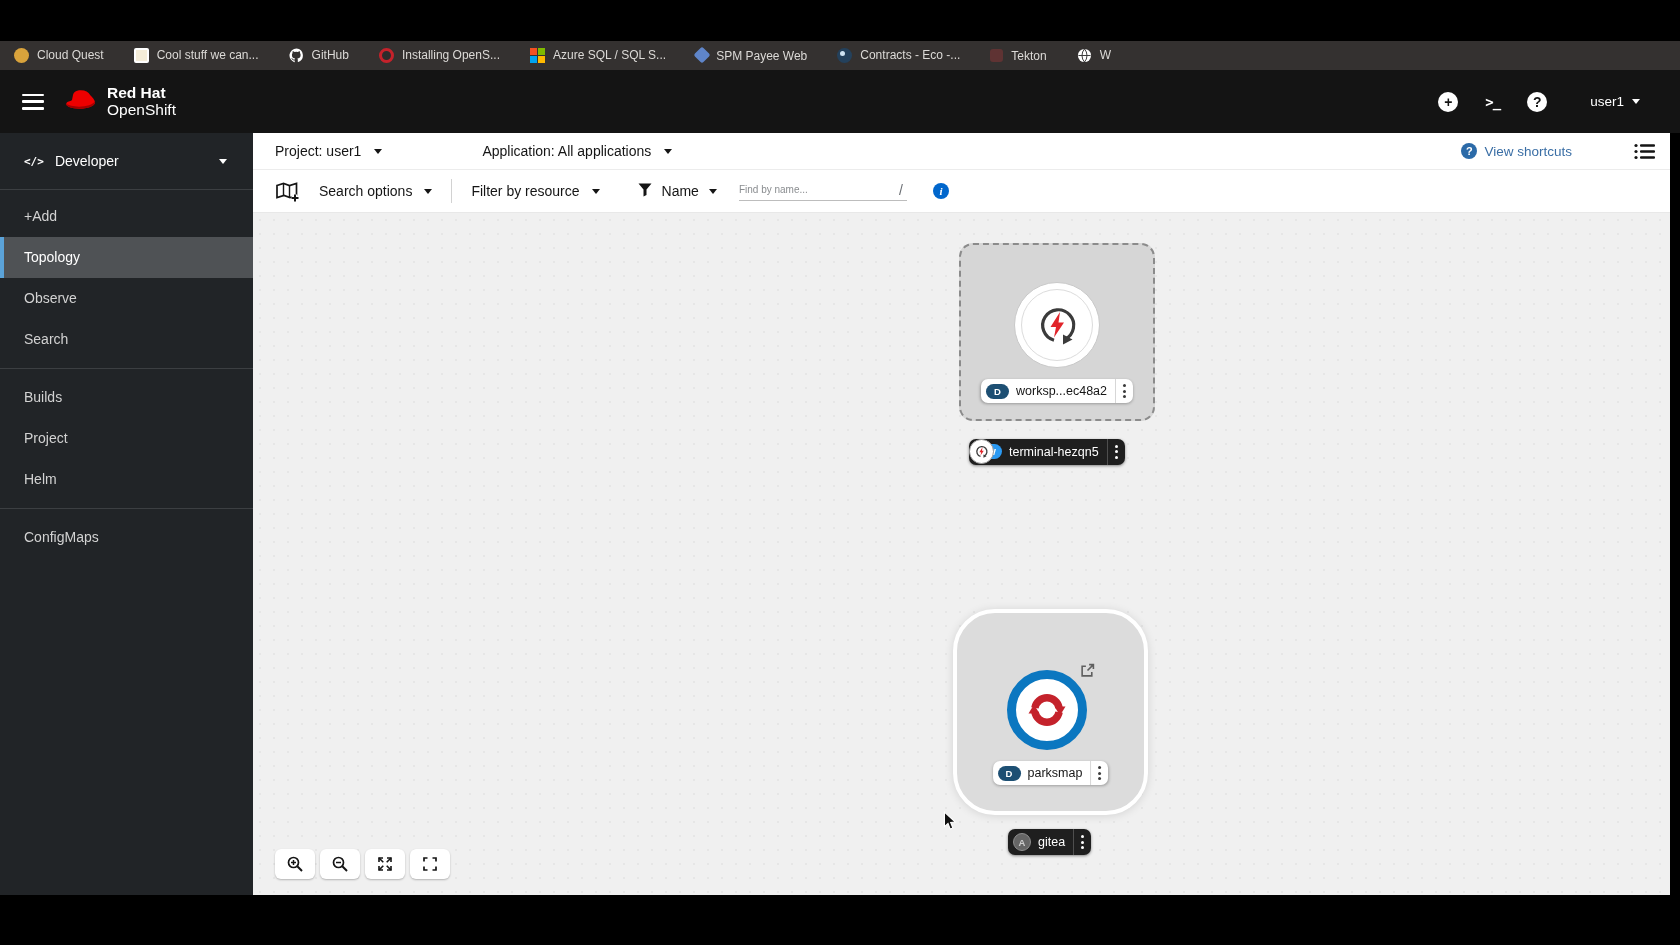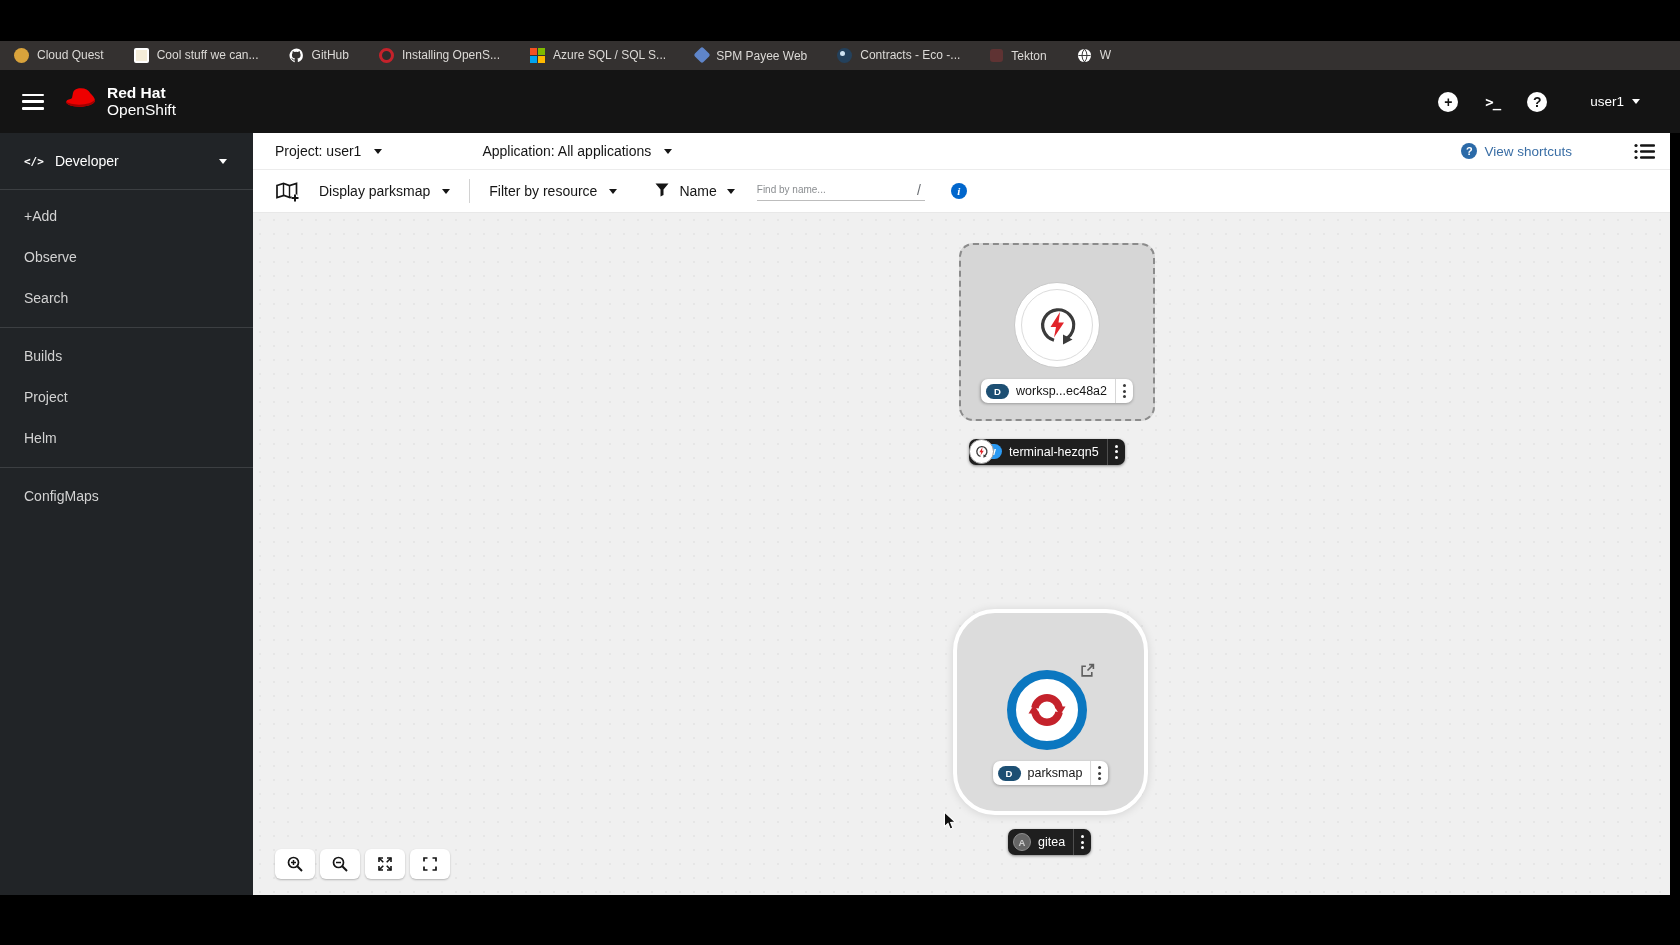--- a/index.html
+++ b/index.html
@@ -21,21 +21,21 @@
   .bi-spm { width:12px; height:12px; background:#5f85c9; transform:rotate(45deg); border-radius:2px; }
   .bi-contracts { background:#24415c; border-radius:50%; position:relative; }
   .bi-contracts::after { content:""; position:absolute; left:3px; top:3px; width:5px; height:5px; background:#cfe3f2; border-radius:50%; }
   .bi-tekton { width:13px; height:13px; background:#6e3434; border-radius:3px; opacity:.75; }
 
   
   .masthead { position:absolute; top:70px; left:0; width:100%; height:63px; background:#141414;
     display:flex; align-items:center; padding:0 40px 0 22px; }
   .hamburger { width:22px; height:16px; display:flex; flex-direction:column; justify-content:space-between; cursor:pointer; background:none; border:none; }
   .hamburger i { height:2.6px; background:#fff; border-radius:1px; }
-  .brand { display:flex; gap:9px; margin-left:20px; }
+  .brand { display:flex; align-items:center; gap:9px; margin-left:20px; }
   .brand-text { color:#fff; line-height:1.08; font-size:15.5px; }
   .brand-text b { display:block; font-weight:bold; }
   .brand-text span { display:block; font-weight:400; }
   .mast-right { margin-left:auto; display:flex; align-items:center; gap:27px; }
   .mast-icon-btn { background:none; border:none; cursor:pointer; display:flex; align-items:center; }
   .icon-circle { width:20px; height:20px; border-radius:50%; background:#fff; color:#141414;
     display:flex; align-items:center; justify-content:center; font-weight:bold; font-size:14px; line-height:1; }
   .term-glyph { color:#fff; font-family:"DejaVu Sans Mono", monospace; font-weight:bold; font-size:14px; letter-spacing:-1px; }
   .user-menu { display:flex; align-items:center; gap:8px; color:#fff; font-size:13.5px; margin-left:16px; cursor:pointer; background:none; border:none; }
   .caret { display:inline-block; width:0; height:0; border-left:4.5px solid transparent; border-right:4.5px solid transparent; border-top:5.5px solid #4f5255; }
@@ -213,20 +213,21 @@
   </header>
 
   <nav class="sidebar">
     <div class="persp">
       <span class="persp-ico">&lt;/&gt;</span>
       <span class="persp-label">Developer</span>
       <span class="caret light"></span>
     </div>
     <ul class="nav-list">
       <li class="nav-item">+Add</li>
+      <li class="nav-item active">Topology</li>
       <li class="nav-item">Observe</li>
       <li class="nav-item">Search</li>
       <li class="nav-sep"></li>
       <li class="nav-item">Builds</li>
       <li class="nav-item">Project</li>
       <li class="nav-item">Helm</li>
       <li class="nav-sep"></li>
       <li class="nav-item">ConfigMaps</li>
     </ul>
   </nav>
@@ -266,21 +267,21 @@
     <div class="filter-bar">
       <span class="map-ico">
         <svg width="25" height="21" viewBox="0 0 25 21">
             <path d="M2 4.5 L8.5 2.5 L14.5 4.5 L21.5 2.5 V14.5 L15 16.5 L9 14.5 L2 16.5 Z" fill="none" stroke="#151515" stroke-width="1.7"></path>
             <path d="M8.5 2.5 V14.5 M14.5 4.5 V16.5" stroke="#151515" stroke-width="1.4"></path>
             <path d="M20 13.5 v7 M16.5 17 h7" stroke="#fff" stroke-width="4.6"></path>
             <path d="M20 13.5 v7 M16.5 17 h7" stroke="#151515" stroke-width="2"></path>
           </svg>
       </span>
       <button class="tool-toggle">
-        <span>Display parksmap</span>
+        <span>Search options</span>
         <span class="caret dark"></span>
       </button>
       <span class="v-div"></span>
       <button class="tool-toggle">
         <span>Filter by resource</span>
         <span class="caret dark"></span>
       </button>
       <div class="name-filter">
         <span><svg width="14" height="14" viewBox="0 0 14 14">
               <path d="M0.5 0.5 h13 l-5 6 v5.5 l-3 1.5 v-7 z" fill="#151515"></path>

